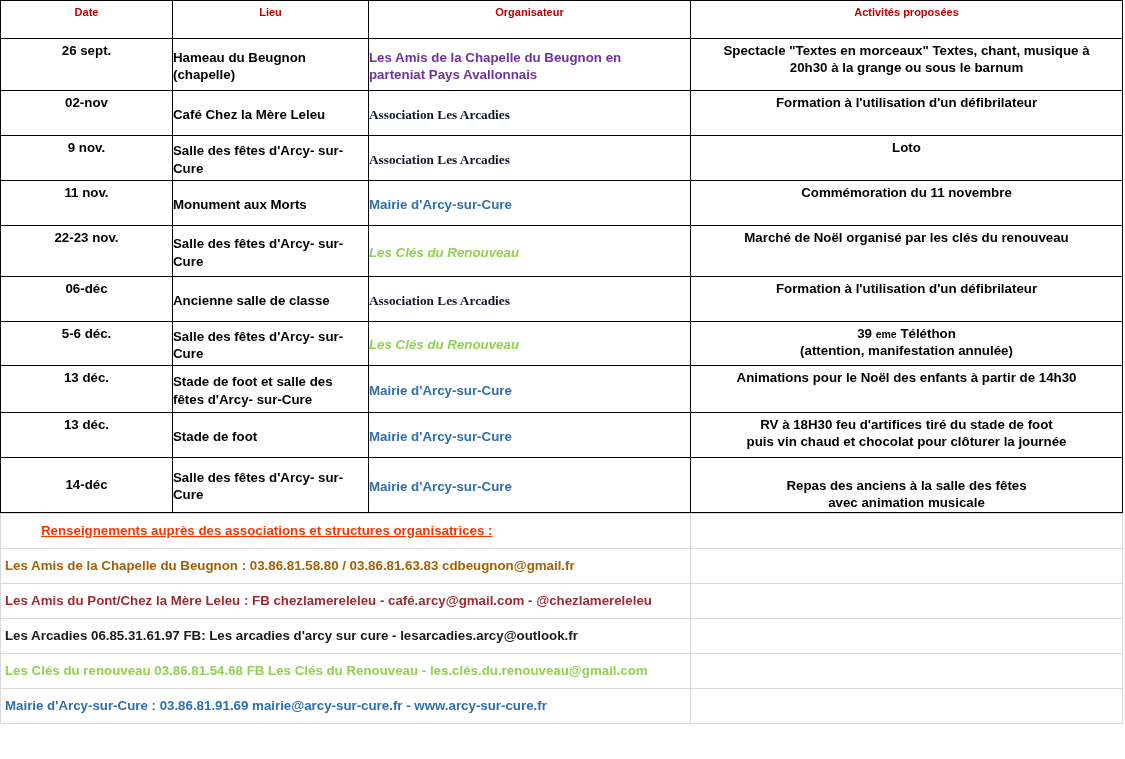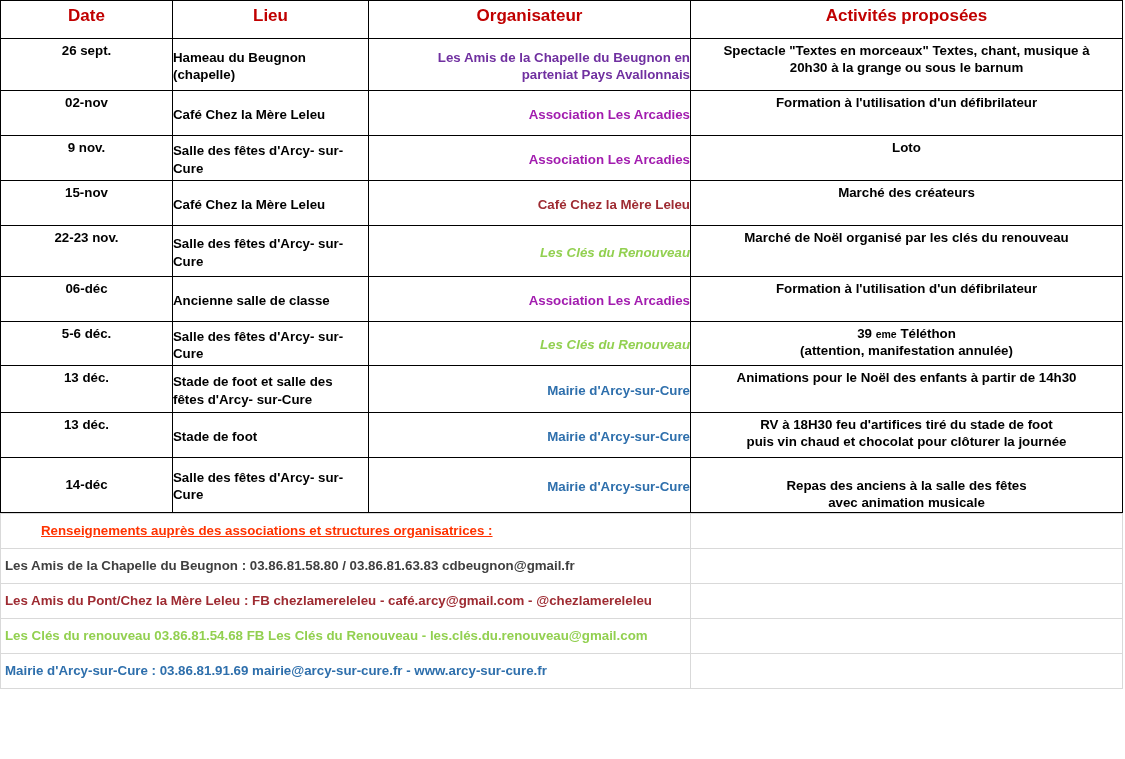--- a/index.html
+++ b/index.html
@@ -38,41 +38,41 @@
     vertical-align: middle;
     font-size: 13.3px;
     font-weight: bold;
     line-height: 1.30;
   }
 
   
   tr.head th {
     height: 33px;
     color: #C00000;
-    font-size: 17px;
+    font-size: 11px;
     font-weight: bold;
     text-align: center;
     vertical-align: top;
     padding-top: 4px;
   }
 
   
   td.date {
     text-align: center;
     color: #000000;
     padding: 0 2px;
   }
   td.lieu {
     text-align: left;
     color: #000000;
     padding: 0 3px 0 6px;
     vertical-align: top;
   }
   td.orga {
-    text-align: right;
+    text-align: left;
     padding: 0 3px 0 5px;
     vertical-align: top;
   }
   td.act {
     text-align: center;
     color: #000000;
     padding: 0 4px;
   }
 
   td.lieu .lines,
@@ -87,21 +87,21 @@
   tr.r5 td.date, tr.r5 td.act { vertical-align: top; padding-top: 3px; }
   tr.r6 td.date, tr.r6 td.act { vertical-align: top; padding-top: 3px; }
   tr.r7 td.date, tr.r7 td.act { vertical-align: top; padding-top: 3px; }
   tr.r8 td.date, tr.r8 td.act { vertical-align: top; padding-top: 3px; }
   tr.r9 td.date, tr.r9 td.act { vertical-align: top; padding-top: 3px; }
   tr.r10 td.date { vertical-align: middle; }
   tr.r10 td.act  { vertical-align: top; padding-top: 19px; }
 
   
   .org-purple { color: #7030A0; }
-  .org-olive  { color: #a21caf; }
+  .org-olive  { color: #0f172a; font-family: Liberation Serif, serif; }
   .org-blue   { color: #2E6FAC; }
   .org-darkred{ color: #9E2B32; }
   .org-lgreen { color: #92D050; font-style: italic; }
 
   .act-red { color: #000000; }
   .sup-eme { font-size: 10.5px; font-weight: bold; }
 
   
   table.contacts {
     border-collapse: collapse;
@@ -124,21 +124,21 @@
   }
   table.contacts td.f-left { position: relative; }
   table.contacts td.f-left > span {
     position: relative;
     display: inline-block;
     white-space: nowrap;
   }
   table.contacts td.f-right { border-right: 1px solid #D9D9D9; }
 
   .ct-heading { color: #FF3300; text-decoration: underline; padding-left: 36px; }
-  .ct-purple  { color: #404040; }
+  .ct-purple  { color: #a16207; }
   .ct-darkred { color: #9E2B32; }
   .ct-black   { color: #1A1A1A; }
   .ct-lgreen  { color: #92D050; }
   .ct-blue    { color: #2E6FAC; }
 </style>
 </head>
 <body>
 
 <div class="sheet">
 
@@ -185,31 +185,31 @@
         <td class="date">9 nov.</td>
         <td class="lieu">
             <span class="lines"><span>Salle des fêtes d'Arcy- sur-</span><br><span>Cure</span></span>
           </td>
         <td class="orga org-olive">
             <span class="lines"><span>Association Les Arcadies</span></span>
           </td>
         <td class="act"><span>Loto</span></td>
       </tr>
 
-
-      <tr class="r4" style="height:45px">
-        <td class="date">15-nov</td>
-        <td class="lieu">
-            <span class="lines"><span>Café Chez la Mère Leleu</span></span>
-          </td>
-        <td class="orga org-darkred">
-            <span class="lines"><span>Café Chez la Mère Leleu</span></span>
-          </td>
-        <td class="act"><span>Marché des créateurs</span></td>
-      </tr>
+      <tr class="r3" style="height:45px">
+        <td class="date">11 nov.</td>
+        <td class="lieu">
+            <span class="lines"><span>Monument aux Morts</span></span>
+          </td>
+        <td class="orga org-blue">
+            <span class="lines"><span>Mairie d'Arcy-sur-Cure</span></span>
+          </td>
+        <td class="act"><span>Commémoration du 11 novembre</span></td>
+      </tr>
+
 
       <tr class="r5" style="height:51px">
         <td class="date">22-23 nov.</td>
         <td class="lieu">
             <span class="lines"><span>Salle des fêtes d'Arcy- sur-</span><br><span>Cure</span></span>
           </td>
         <td class="orga org-lgreen">
             <span class="lines"><span>Les Clés du Renouveau</span></span>
           </td>
         <td class="act"><span>Marché de Noël organisé par les clés du renouveau</span></td>
@@ -285,20 +285,24 @@
       </tr>
       <tr>
         <td class="f-left"><span class="ct-purple">Les Amis de la Chapelle du Beugnon : 03.86.81.58.80 / 03.86.81.63.83  cdbeugnon@gmail.fr</span></td>
         <td class="f-right"></td>
       </tr>
       <tr>
         <td class="f-left"><span class="ct-darkred">Les Amis du Pont/Chez la Mère Leleu : FB chezlamereleleu - café.arcy@gmail.com - @chezlamereleleu</span></td>
         <td class="f-right"></td>
       </tr>
       <tr>
+        <td class="f-left"><span class="ct-black">Les Arcadies 06.85.31.61.97 FB: Les arcadies d'arcy sur cure - lesarcadies.arcy@outlook.fr</span></td>
+        <td class="f-right"></td>
+      </tr>
+      <tr>
         <td class="f-left"><span class="ct-lgreen">Les Clés du renouveau 03.86.81.54.68  FB Les Clés du Renouveau  -  les.clés.du.renouveau@gmail.com</span></td>
         <td class="f-right"></td>
       </tr>
       <tr>
         <td class="f-left"><span class="ct-blue">Mairie d'Arcy-sur-Cure : 03.86.81.91.69 mairie@arcy-sur-cure.fr - www.arcy-sur-cure.fr</span></td>
         <td class="f-right"></td>
       </tr>
     </tbody>
   </table>
 

